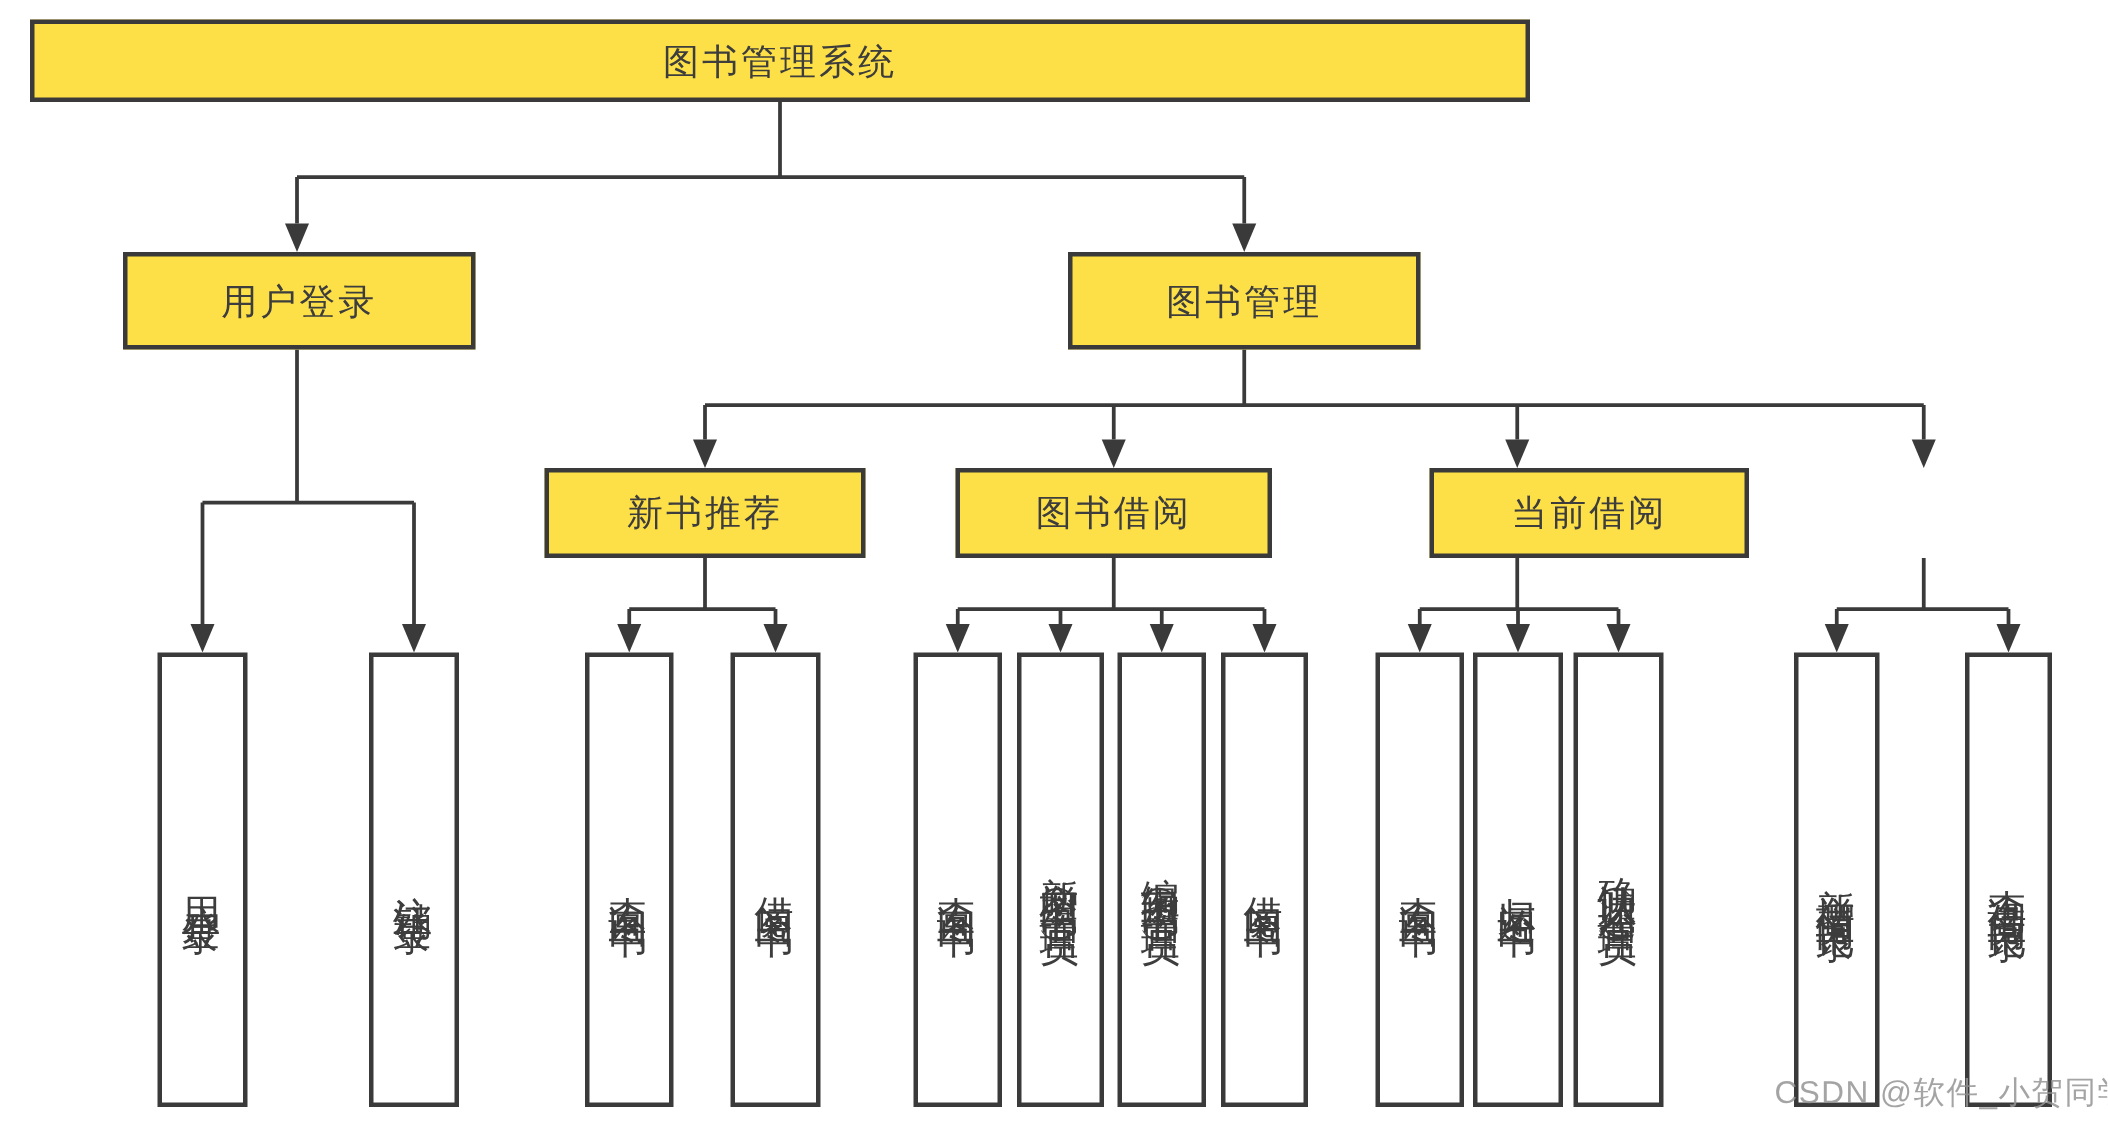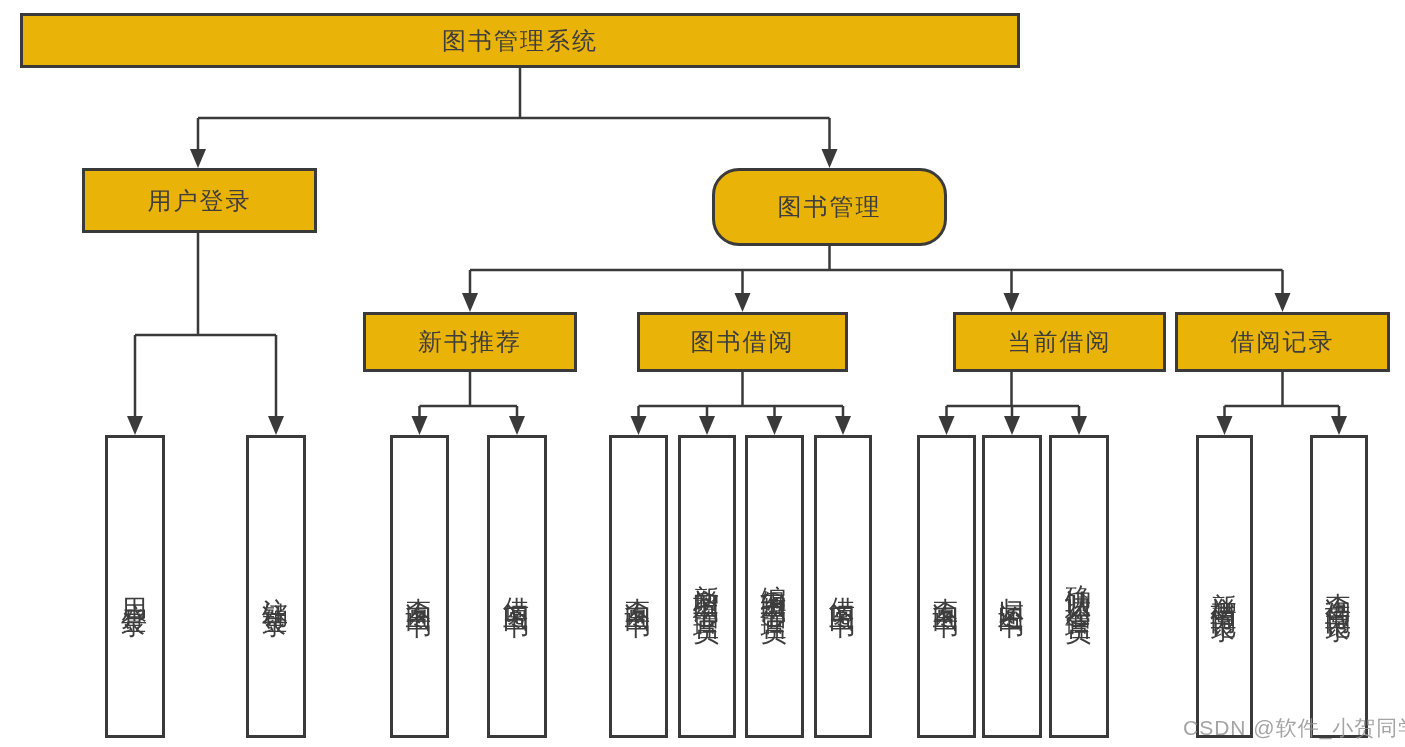--- a/index.html
+++ b/index.html
@@ -18,21 +18,21 @@
   #connector-layer {
     position: absolute;
     left: 0; top: 0;
     width: 1405px;
     height: 747px;
     pointer-events: none;
   }
   .hbox {
     position: absolute;
     box-sizing: border-box;
-    background: #eab308;
+    background: #fde047;
     border: 3px solid #3a3a3a;
     display: flex;
     align-items: center;
     justify-content: center;
     font-size: 24px;
     letter-spacing: 2px;
     color: #3d3d3d;
     white-space: nowrap;
   }
   .vbox {
@@ -104,35 +104,32 @@
     <polygon class="arrow" points="1331,416 1347,416 1339,435"></polygon>
   </svg>
 
   <div class="hbox" style="left:20px; top:13px; width:1000px; height:55px;">
     <span>图书管理系统</span>
   </div>
 
   <div class="hbox" style="left:82px; top:168px; width:235px; height:65px;">
     <span>用户登录</span>
   </div>
-  <div class="hbox" style="left:712px; top:168px; width:235px; height:78px;border-radius:27px;">
+  <div class="hbox" style="left:712px; top:168px; width:235px; height:65px;">
     <span>图书管理</span>
   </div>
 
   <div class="hbox" style="left:363px; top:312px; width:214px; height:60px;">
     <span>新书推荐</span>
   </div>
   <div class="hbox" style="left:637px; top:312px; width:211px; height:60px;">
     <span>图书借阅</span>
   </div>
   <div class="hbox" style="left:905px; top:312px; width:213px; height:60px;margin-left:48px;">
     <span>当前借阅</span>
-  </div>
-  <div class="hbox" style="left:1175px; top:312px; width:215px; height:60px;">
-    <span>借阅记录</span>
   </div>
 
   <div class="vbox" style="left:105px; width:60px;">
     <span>用户登录</span>
   </div>
   <div class="vbox" style="left:246px; width:60px;">
     <span>注销登录</span>
   </div>
 
   <div class="vbox" style="left:390px; width:59px;">

